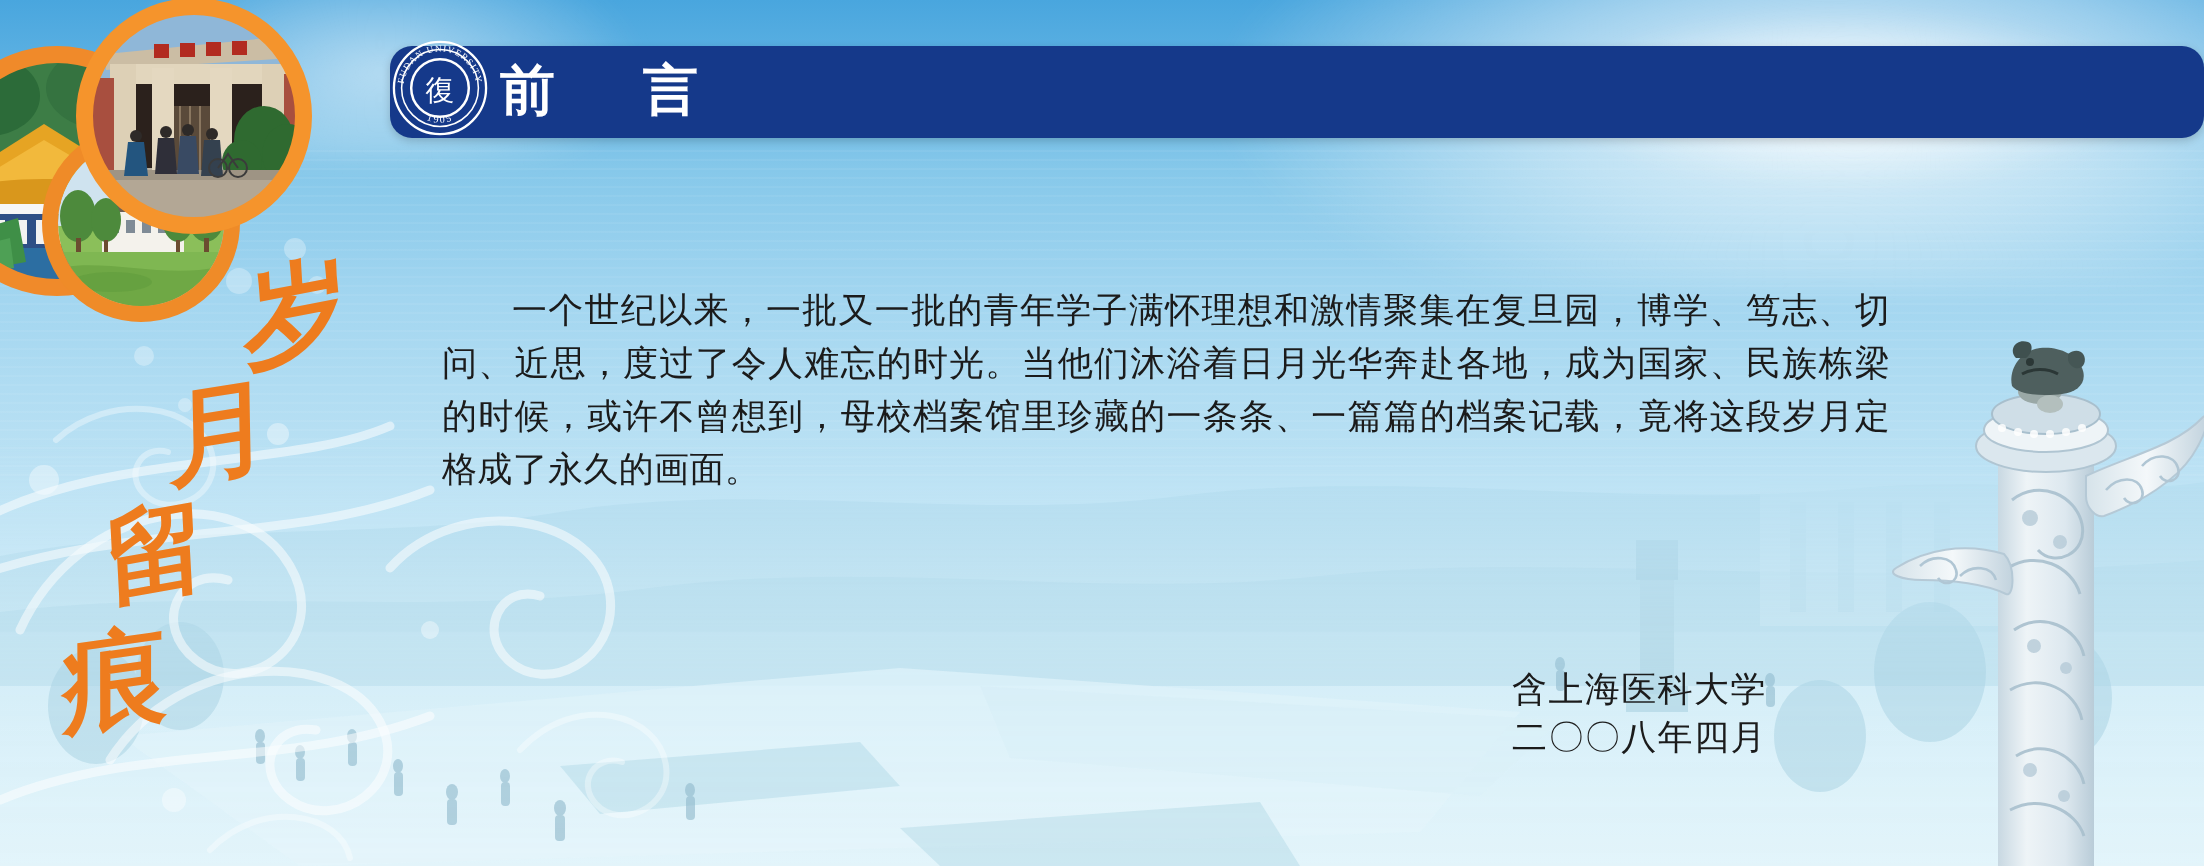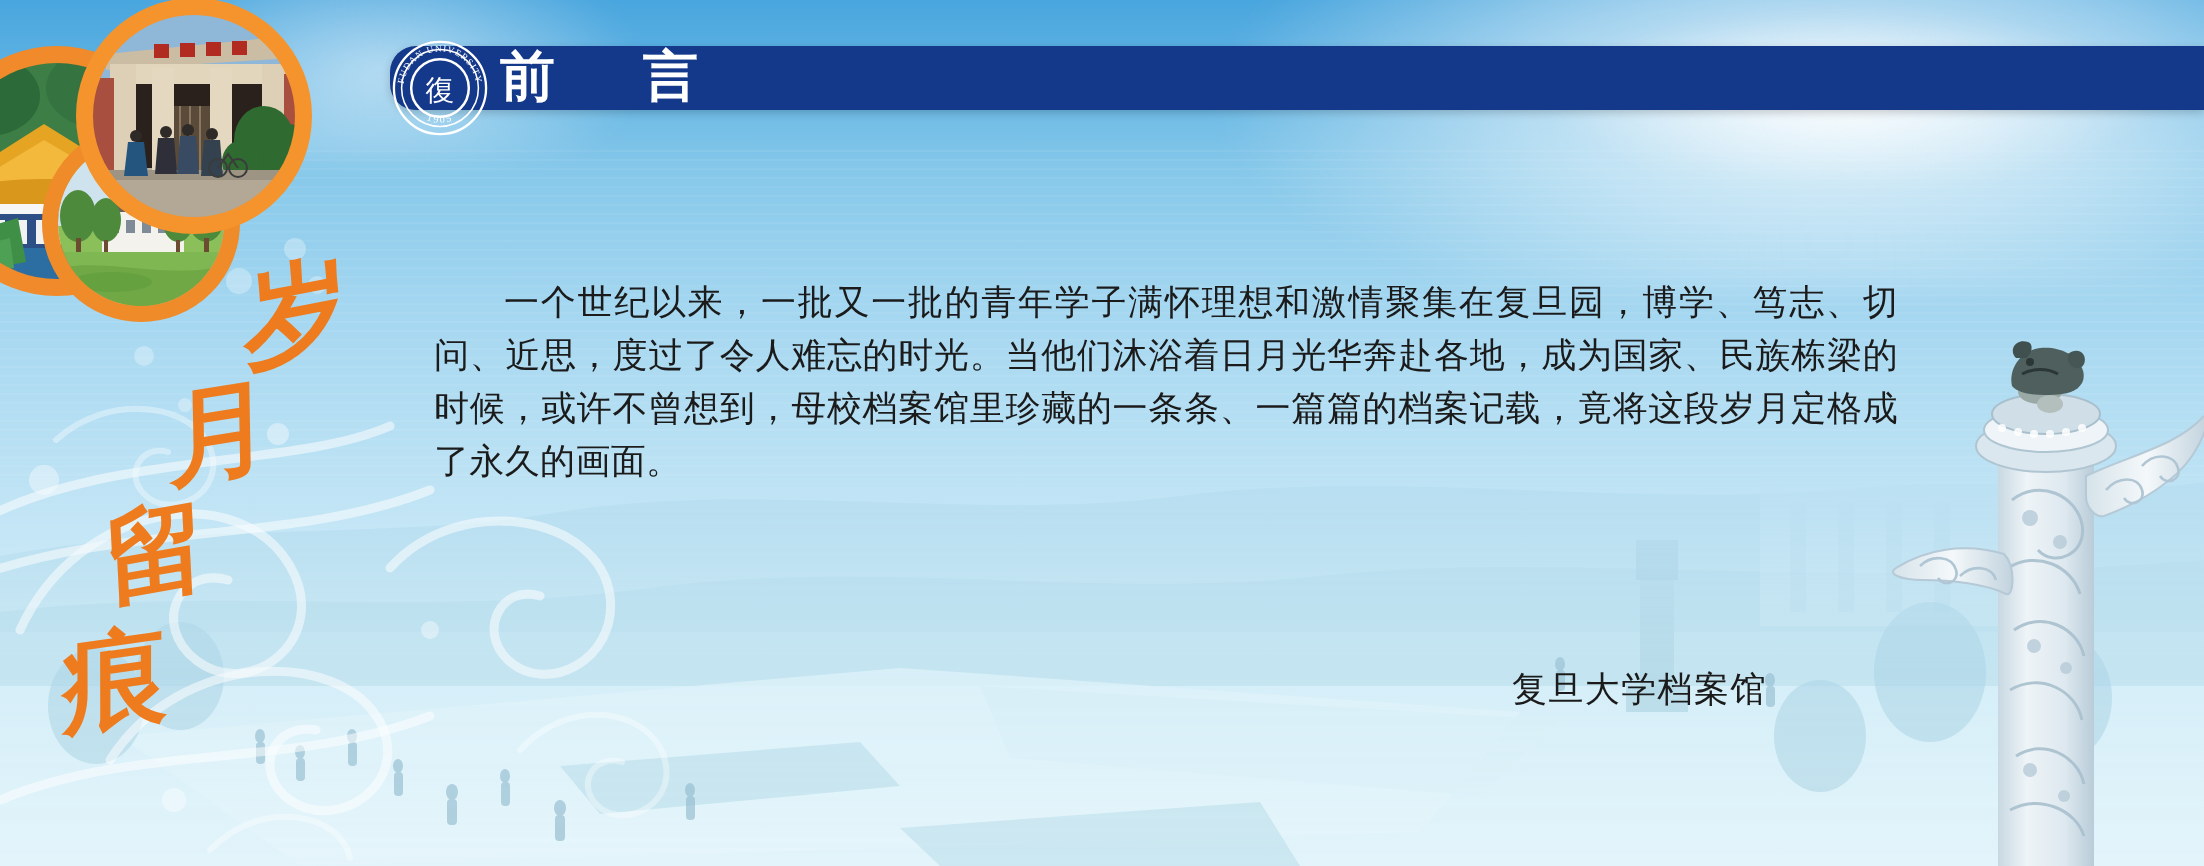--- a/index.html
+++ b/index.html
@@ -99,25 +99,26 @@
     font-weight:700;line-height:1;
     user-select:none;
   }
   .c1{ left:242px; top:258px; font-size:108px; transform:rotate(-11deg) skewX(-7deg); }
   .c2{ left:168px; top:380px; font-size:104px; transform:rotate(-9deg)  skewX(-8deg); }
   .c3{ left:104px; top:500px; font-size:102px; transform:rotate(-10deg) skewX(-7deg); }
   .c4{ left:62px;  top:626px; font-size:106px; transform:rotate(-8deg)  skewX(-8deg); }
 
   
   .banner{
-    position:absolute;left:390px;top:46px;right:0;height:64px;
+    position:absolute;left:390px;top:46px;right:0;height:92px;
     background:#15398a;
     border-top-left-radius:26px;
     border-bottom-left-radius:26px;
     box-shadow:0 3px 9px rgba(0,0,0,.18);
+    border-radius:22px;
   }
   .banner-title{
     position:absolute;left:110px;top:50%;transform:translateY(-52%);
     color:#ffffff;font-size:55px;font-weight:700;
     letter-spacing:.30em;
     font-family:"DejaVu Sans","Liberation Sans",sans-serif;
     white-space:nowrap;
   }
   
   .seal{
@@ -129,21 +130,21 @@
   .body-text{
     position:absolute;left:430px;top:272px;width:1472px;
     color:#1b1b1b;
     font-family:"DejaVu Sans","Liberation Sans",sans-serif;
     font-size:35px;
     line-height:53px;
     text-align:justify;
     text-justify:inter-character;
     letter-spacing:.01em;
   }
-  .body-text p{margin:4px;text-indent:2em;}
+  .body-text p{margin:12px;text-indent:2em;}
   .body-text p + p{margin-top:2px;}
 
   
   .sign{
     position:absolute;left:1512px;top:665px;
     color:#1b1b1b;
     font-family:"DejaVu Sans","Liberation Sans",sans-serif;
     font-size:35px;line-height:48px;letter-spacing:.04em;
     white-space:nowrap;
   }
@@ -409,21 +410,22 @@
       </text>
       <text x="50" y="62" text-anchor="middle" font-family="'DejaVu Serif','Liberation Serif',serif" font-size="30" fill="#ffffff">復</text>
     </svg>
   </div>
 
   <div class="body-text">
     <p>一个世纪以来，一批又一批的青年学子满怀理想和激情聚集在复旦园，博学、笃志、切问、近思，度过了令人难忘的时光。当他们沐浴着日月光华奔赴各地，成为国家、民族栋梁的时候，或许不曾想到，母校档案馆里珍藏的一条条、一篇篇的档案记载，竟将这段岁月定格成了永久的画面。</p>
   </div>
 
   <div class="sign">
-    <div>复旦大学档案馆</div>
+    <div>含上海医科大学</div>
+    <div>二〇〇八年四月</div>
   </div>
 
   <div class="pillar">
     <svg viewBox="0 0 320 616">
       <defs>
         <linearGradient id="stone" x1="0" y1="0" x2="1" y2="0">
           <stop offset="0%" stop-color="#c8d8e2"></stop>
           <stop offset="30%" stop-color="#eef4f7"></stop>
           <stop offset="70%" stop-color="#dde8ef"></stop>
           <stop offset="100%" stop-color="#b9ccd8"></stop>

